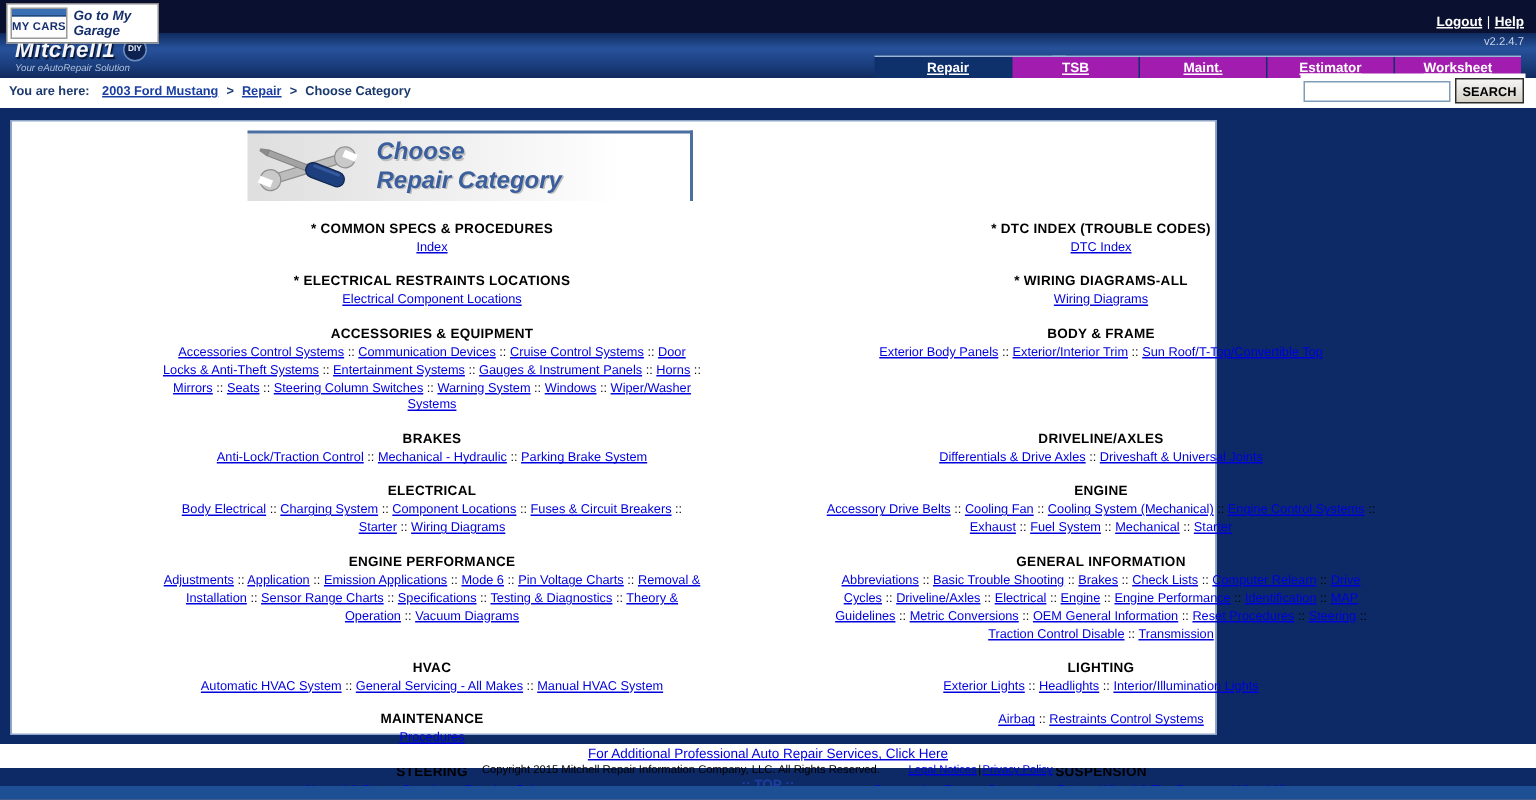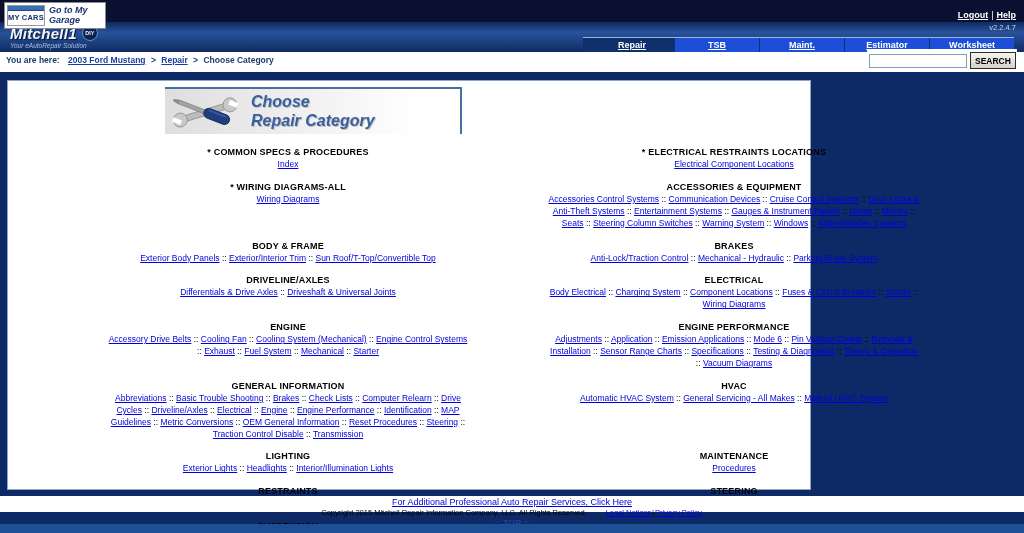--- a/index.html
+++ b/index.html
@@ -27,21 +27,21 @@
   .brand { color:#f4f6fb; font-size:15px; font-weight:bold; font-style:italic; letter-spacing:0.3px;
     text-shadow:1px 1px 1px #05102c; }
   .badge { width:16px; height:16px; margin-left:5px; border-radius:50%; background:#0d2250;
     border:1px solid #6d8cc0; color:#e8edf7; font-size:5.5px; font-weight:bold;
     display:flex; align-items:center; justify-content:center; }
   .tagline { font-size:6.5px; color:#aebfdd; font-style:italic; margin-top:0px; }
 
   .diag { position:absolute; right:318px; bottom:0; width:9px; height:15px; background:#fff; transform:skewX(-32deg); }
   .tab-bar { position:absolute; right:10px; bottom:0; display:flex; background:#0e306b;
     border-top:1px solid #9cb6da; padding-left:6px; }
-  .tab { width:84px; height:14px; margin-left:1px; background:#1d4ed8; color:#fff; font-size:9px; font-weight:bold;
+  .tab { width:84px; height:14px; margin-left:1px; background:#a21caf; color:#fff; font-size:9px; font-weight:bold;
     text-decoration:underline; text-align:center; line-height:14px; cursor:pointer; }
   .tab.active { background:#0e306b; }
 
   
   .crumbstrip { position:absolute; top:52px; left:0; width:1024px; height:20px; background:#fff; }
   .crumb { padding:3px 0 0 6px; font-size:8.5px; font-weight:bold; color:#1c3a6e; }
   .crumb a { color:#1b3fa0; text-decoration:underline; }
   .crumb .sep { margin:0 3px; color:#1c3a6e; }
   .crumb .lead { margin-right:6px; }
 
@@ -157,20 +157,24 @@
         <div>Choose</div>
         <div>Repair Category</div>
       </div>
     </div>
     <div class="grid">
         <div class="cat-cell">
           <div class="cat-heading">* COMMON SPECS &amp; PROCEDURES</div>
           <div class="cat-links"><a href="#">Index</a></div>
         </div>
         <div class="cat-cell">
+          <div class="cat-heading">* DTC INDEX (TROUBLE CODES)</div>
+          <div class="cat-links"><a href="#">DTC Index</a></div>
+        </div>
+        <div class="cat-cell">
           <div class="cat-heading">* ELECTRICAL RESTRAINTS LOCATIONS</div>
           <div class="cat-links"><a href="#">Electrical Component Locations</a></div>
         </div>
         <div class="cat-cell">
           <div class="cat-heading">* WIRING DIAGRAMS-ALL</div>
           <div class="cat-links"><a href="#">Wiring Diagrams</a></div>
         </div>
         <div class="cat-cell">
           <div class="cat-heading">ACCESSORIES &amp; EQUIPMENT</div>
           <div class="cat-links"><a href="#">Accessories Control Systems</a><span class="sep"> :: </span><a href="#">Communication Devices</a><span class="sep"> :: </span><a href="#">Cruise Control Systems</a><span class="sep"> :: </span><a href="#">Door Locks &amp; Anti-Theft Systems</a><span class="sep"> :: </span><a href="#">Entertainment Systems</a><span class="sep"> :: </span><a href="#">Gauges &amp; Instrument Panels</a><span class="sep"> :: </span><a href="#">Horns</a><span class="sep"> :: </span><a href="#">Mirrors</a><span class="sep"> :: </span><a href="#">Seats</a><span class="sep"> :: </span><a href="#">Steering Column Switches</a><span class="sep"> :: </span><a href="#">Warning System</a><span class="sep"> :: </span><a href="#">Windows</a><span class="sep"> :: </span><a href="#">Wiper/Washer Systems</a></div>
@@ -209,21 +213,20 @@
         </div>
         <div class="cat-cell">
           <div class="cat-heading">LIGHTING</div>
           <div class="cat-links"><a href="#">Exterior Lights</a><span class="sep"> :: </span><a href="#">Headlights</a><span class="sep"> :: </span><a href="#">Interior/Illumination Lights</a></div>
         </div>
         <div class="cat-cell">
           <div class="cat-heading">MAINTENANCE</div>
           <div class="cat-links"><a href="#">Procedures</a></div>
         </div>
         <div class="cat-cell">
-          <div class="cat-heading">RESTRAINTS</div>
           <div class="cat-links"><a href="#">Airbag</a><span class="sep"> :: </span><a href="#">Restraints Control Systems</a></div>
         </div>
         <div class="cat-cell">
           <div class="cat-heading">STEERING</div>
           <div class="cat-links"><a href="#">Manual &amp; Power Steering</a><span class="sep"> :: </span><a href="#">Steering Column</a></div>
         </div>
         <div class="cat-cell">
           <div class="cat-heading">SUSPENSION</div>
           <div class="cat-links"><a href="#">Suspension Front</a><span class="sep"> :: </span><a href="#">Suspension Rear</a><span class="sep"> :: </span><a href="#">Wheel &amp; Tire System</a><span class="sep"> :: </span><a href="#">Wheel Alignment</a></div>
         </div>

